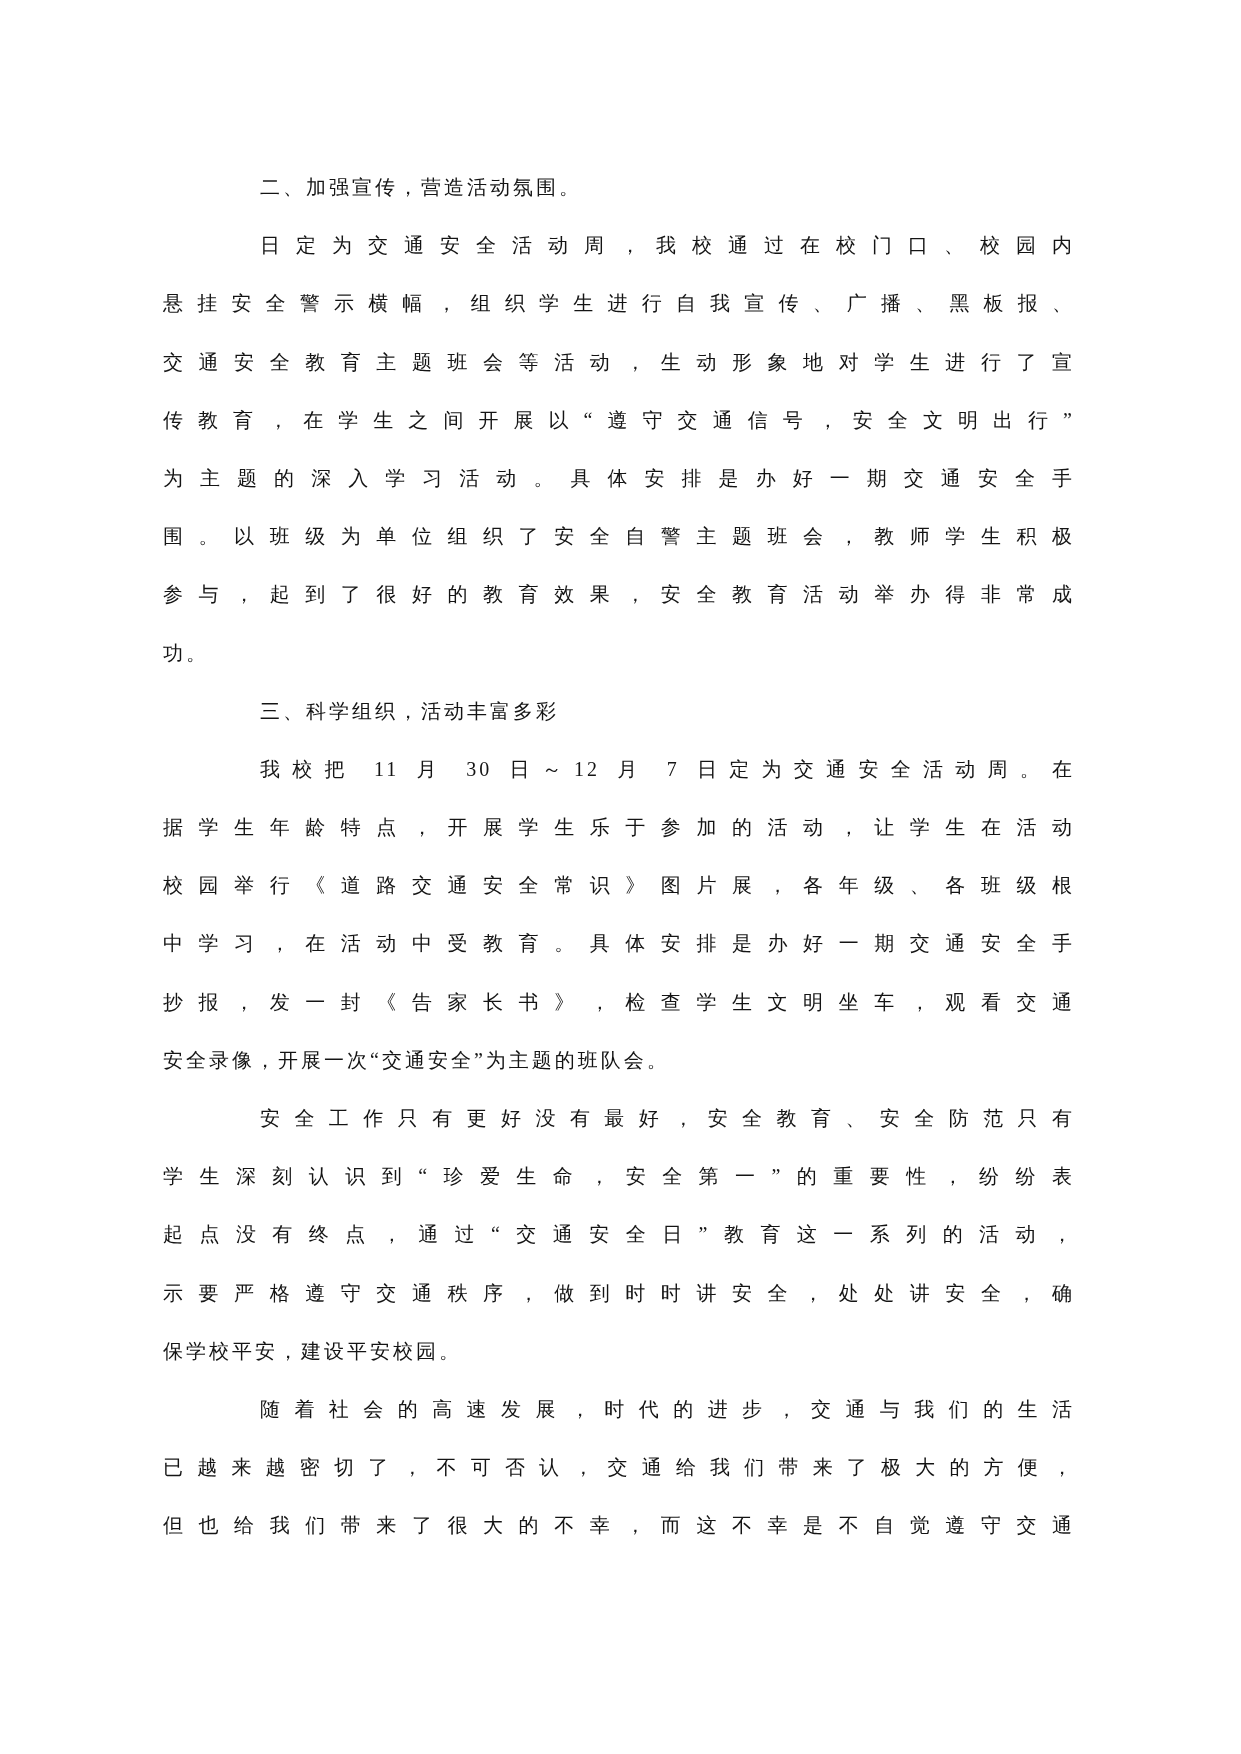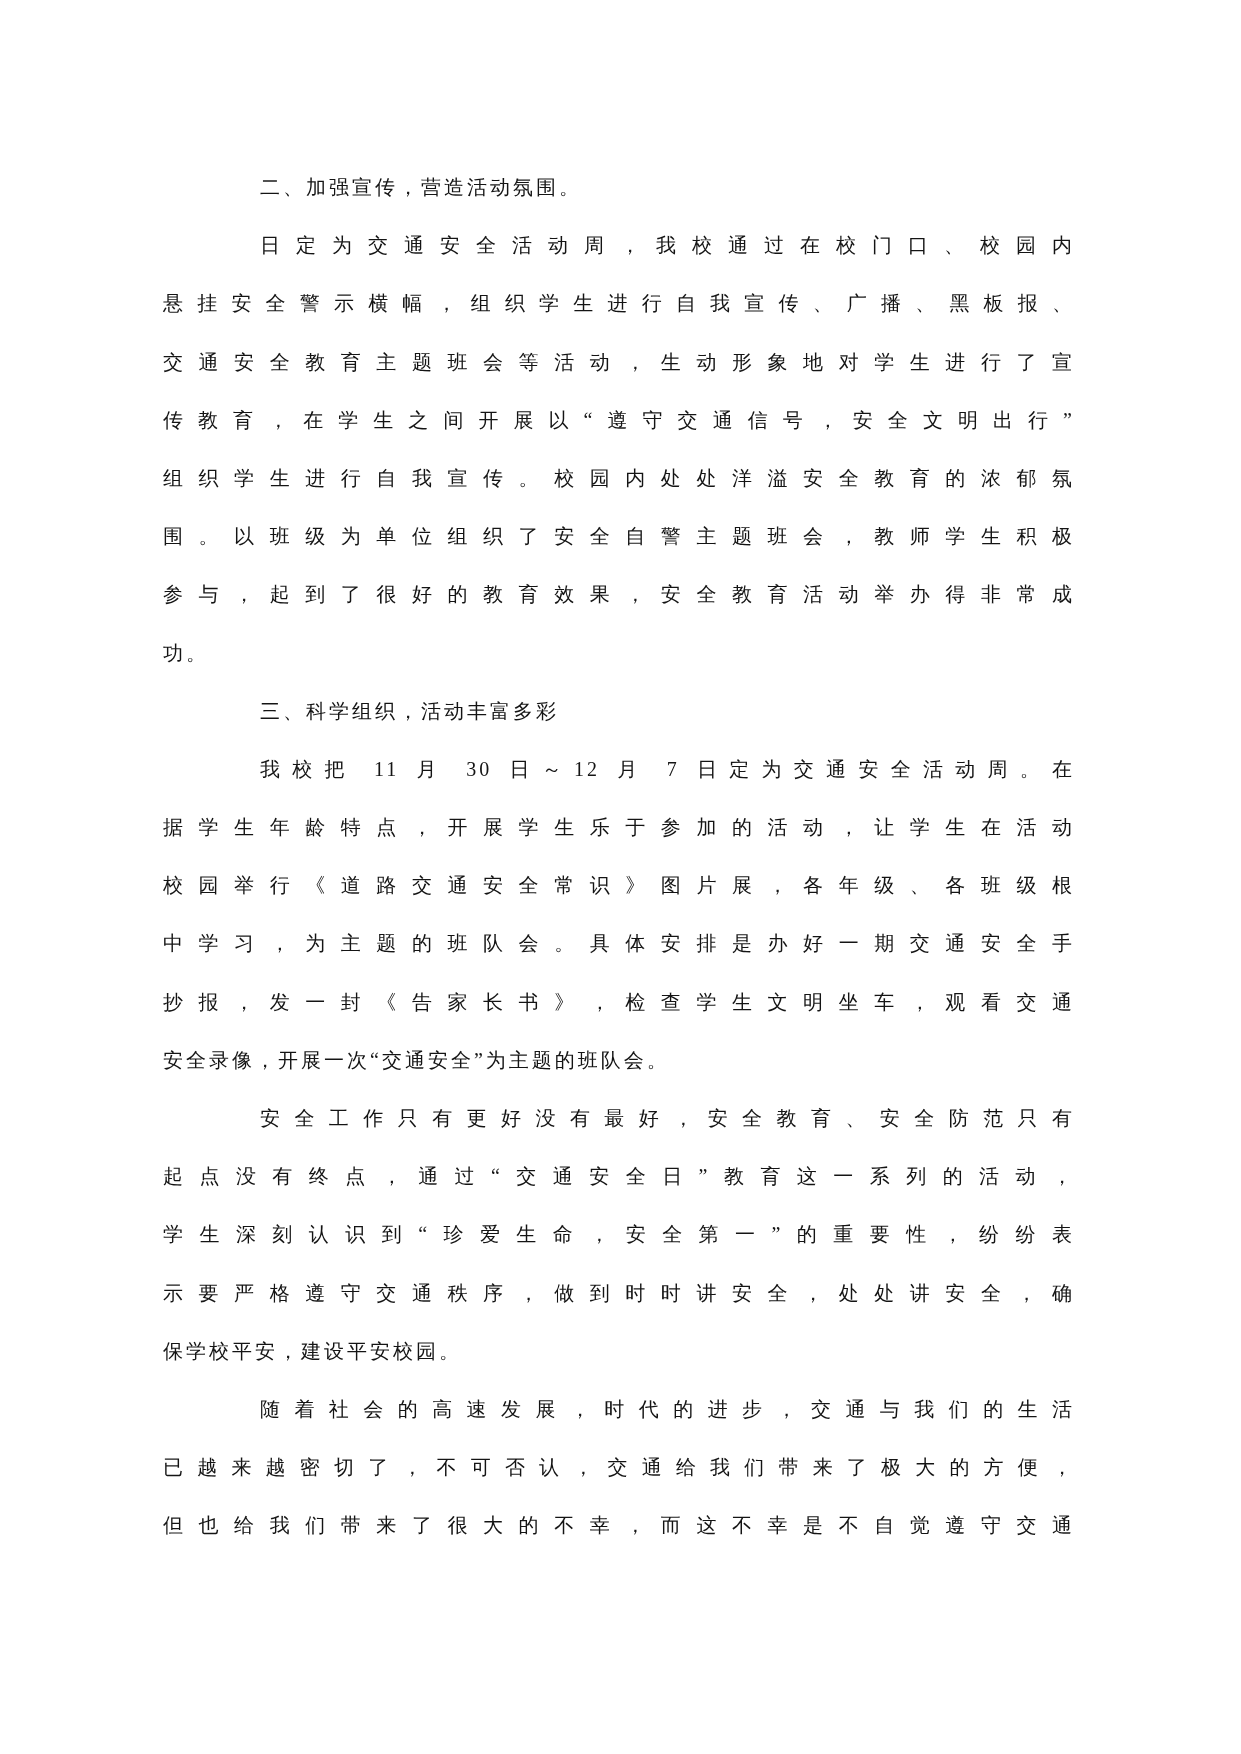--- a/index.html
+++ b/index.html
@@ -47,40 +47,40 @@
 
 <div class="doc-body">
     <div class="paragraph">
       <div class="line indent">二、加强宣传，营造活动氛围。</div>
     </div>
     <div class="paragraph">
       <div class="line just indent">日定为交通安全活动周，我校通过在校门口、校园内</div>
       <div class="line just">悬挂安全警示横幅，组织学生进行自我宣传、广播、黑板报、</div>
       <div class="line just">交通安全教育主题班会等活动，生动形象地对学生进行了宣</div>
       <div class="line just">传教育，在学生之间开展以“遵守交通信号，安全文明出行”</div>
-      <div class="line just">组织学生进行自我宣传。校园内处处洋溢安全教育的浓郁氛</div>
+      <div class="line just">为主题的深入学习活动。具体安排是办好一期交通安全手</div>
       <div class="line just">围。以班级为单位组织了安全自警主题班会，教师学生积极</div>
       <div class="line just">参与，起到了很好的教育效果，安全教育活动举办得非常成</div>
       <div class="line">功。</div>
     </div>
     <div class="paragraph">
       <div class="line indent">三、科学组织，活动丰富多彩</div>
     </div>
     <div class="paragraph">
       <div class="line just indent">我校把 11 月 30 日～12 月 7 日定为交通安全活动周。在</div>
       <div class="line just">据学生年龄特点，开展学生乐于参加的活动，让学生在活动</div>
       <div class="line just">校园举行《道路交通安全常识》图片展，各年级、各班级根</div>
-      <div class="line just">中学习，为主题的班队会。具体安排是办好一期交通安全手</div>
+      <div class="line just">中学习，在活动中受教育。具体安排是办好一期交通安全手</div>
       <div class="line just">抄报，发一封《告家长书》，检查学生文明坐车，观看交通</div>
       <div class="line">安全录像，开展一次“交通安全”为主题的班队会。</div>
     </div>
     <div class="paragraph">
       <div class="line just indent">安全工作只有更好没有最好，安全教育、安全防范只有</div>
+      <div class="line just">学生深刻认识到“珍爱生命，安全第一”的重要性，纷纷表</div>
       <div class="line just">起点没有终点，通过“交通安全日”教育这一系列的活动，</div>
-      <div class="line just">学生深刻认识到“珍爱生命，安全第一”的重要性，纷纷表</div>
       <div class="line just">示要严格遵守交通秩序，做到时时讲安全，处处讲安全，确</div>
       <div class="line">保学校平安，建设平安校园。</div>
     </div>
     <div class="paragraph">
       <div class="line just indent">随着社会的高速发展，时代的进步，交通与我们的生活</div>
       <div class="line just">已越来越密切了，不可否认，交通给我们带来了极大的方便，</div>
       <div class="line just">但也给我们带来了很大的不幸，而这不幸是不自觉遵守交通</div>
     </div>
   </div>
 

